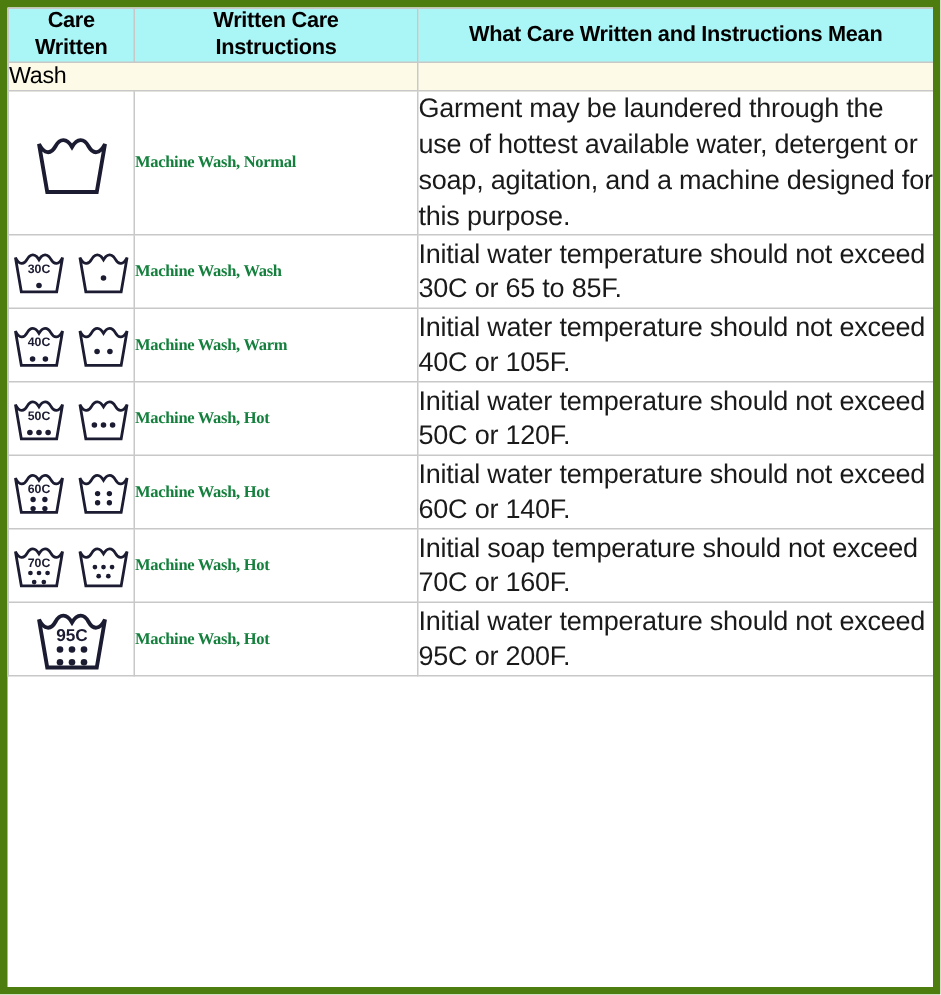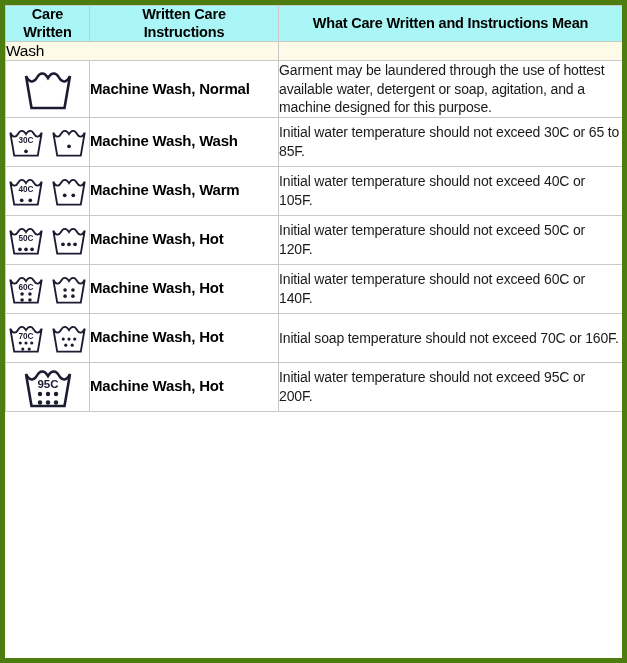--- a/index.html
+++ b/index.html
@@ -74,28 +74,29 @@
     background: #fdfbe8;
   }
 
   
   .sym-cell {
     text-align: center;
     padding: 6px 0 6px 0;
   }
   .written-cell {
     font-weight: bold;
-    font-size: 15px;
-    color: #000000;
+    font-size: 11px;
+    color: #15803d;
     padding: 4px 6px 4px 10px;
     letter-spacing: -0.2px;
     line-height: 1.25;
+    font-family: Liberation Serif, serif;
   }
   .mean-cell {
-    font-size: 14px;
+    font-size: 18px;
     color: #1a1a1a;
     padding: 6px 8px 6px 9px;
     line-height: 1.32;
     letter-spacing: -0.15px;
   }
 
   .sym-stack {
     display: flex;
     flex-direction: row;
     align-items: center;

